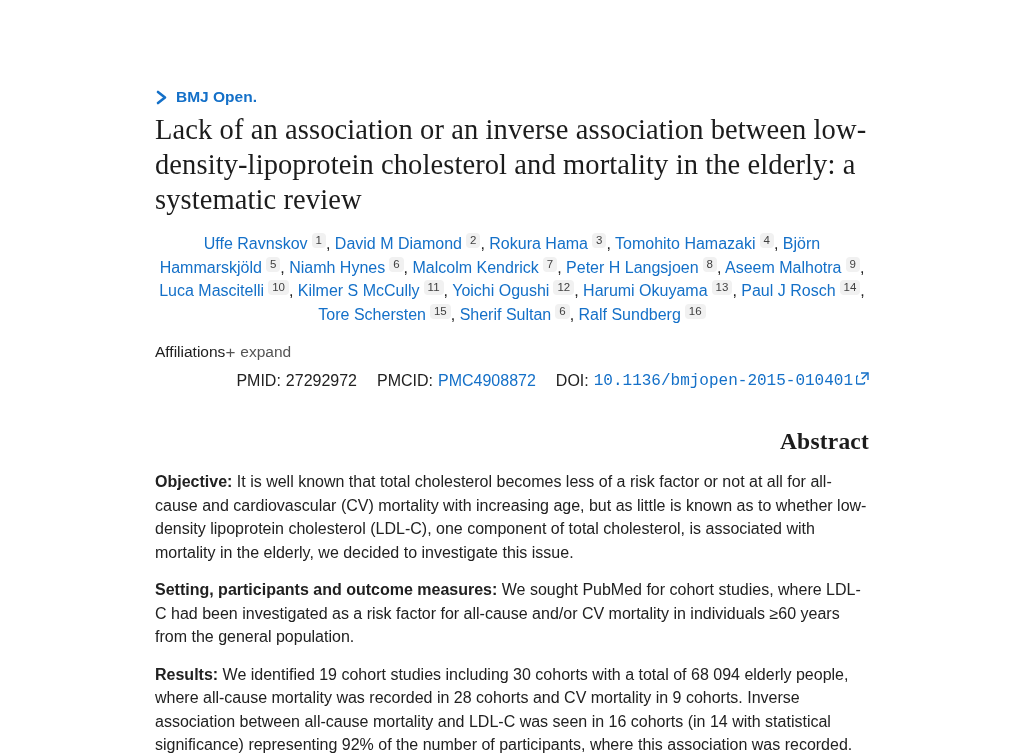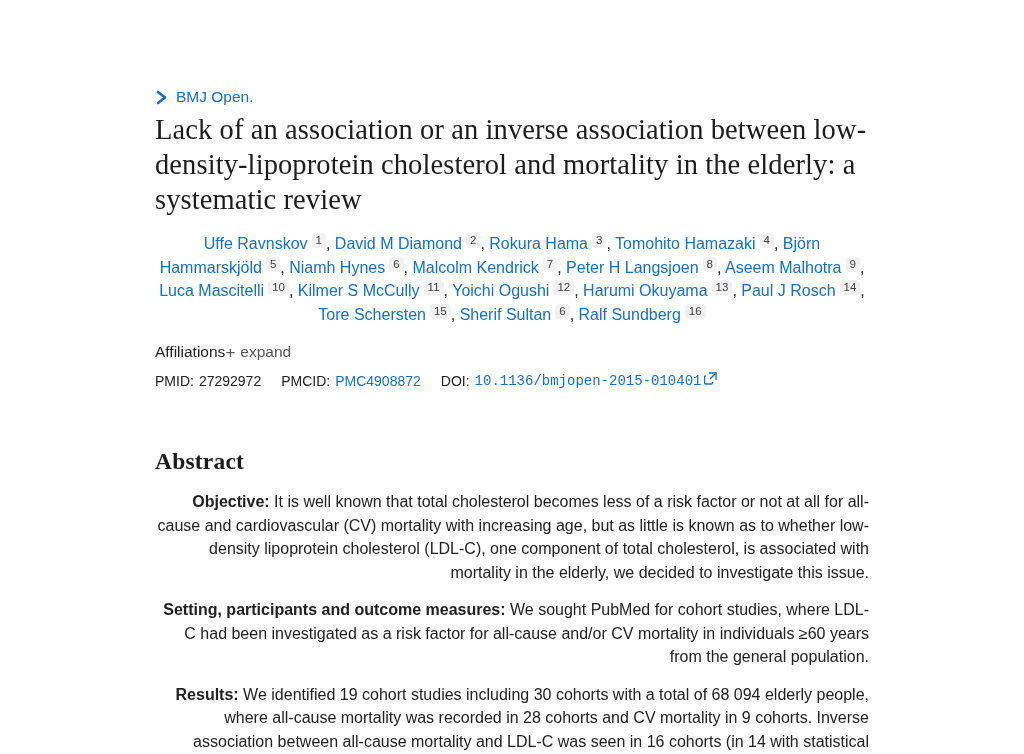--- a/index.html
+++ b/index.html
@@ -31,21 +31,21 @@
     display: inline-flex;
     align-items: center;
     margin-right: 8px;
     padding: 0;
   }
   a, .link {
     color: #1470c8;
     text-decoration: none;
     cursor: pointer;
   }
-  .journal-link { margin-right: 18px; }
+  .journal-link { margin-right: 18px; font-weight: bold; }
   
   h1.article-title {
     font-family: "Liberation Serif", "DejaVu Serif", serif;
     font-weight: 400;
     font-size: 28.5px;
     line-height: 35px;
     color: #1c1c1c;
     margin-top: 4px;
     letter-spacing: 0.1px;
   }
@@ -86,44 +86,45 @@
     cursor: pointer;
     display: inline-flex;
     align-items: center;
     gap: 5px;
     padding: 0;
   }
   .plus-glyph { font-size: 17px; line-height: 1; color: #545454; }
   
   .ids-row {
     margin-top: 9px;
-    font-size: 14px;
+    font-size: 16px;
     line-height: 22px;
     display: flex;
     gap: 20px;
     align-items: center;
+    justify-content: flex-end;
   }
   .id-group { display: inline-flex; align-items: center; gap: 5px; }
   .ext-icon { display: inline-block; margin-left: 3px; vertical-align: -1px; }
   
   h2.abstract-heading {
     font-family: "Liberation Serif", "DejaVu Serif", serif;
     font-weight: 700;
     font-size: 23.5px;
     color: #1c1c1c;
-    margin-top: 56px;
+    margin-top: 36px;
     letter-spacing: 0.2px;
+    text-align: right;
   }
   .abstract-body { margin-top: 15px; }
   .abstract-body p {
     font-size: 16px;
     line-height: 23.5px;
     color: #212121;
     margin-bottom: 14px;
-    text-align: right;
   }
   .abstract-body p b { font-weight: 700; }
 </style>
 </head>
 <body>
 
 <div class="container">
 
   <div class="citation-row">
     <button class="chevron-btn">

